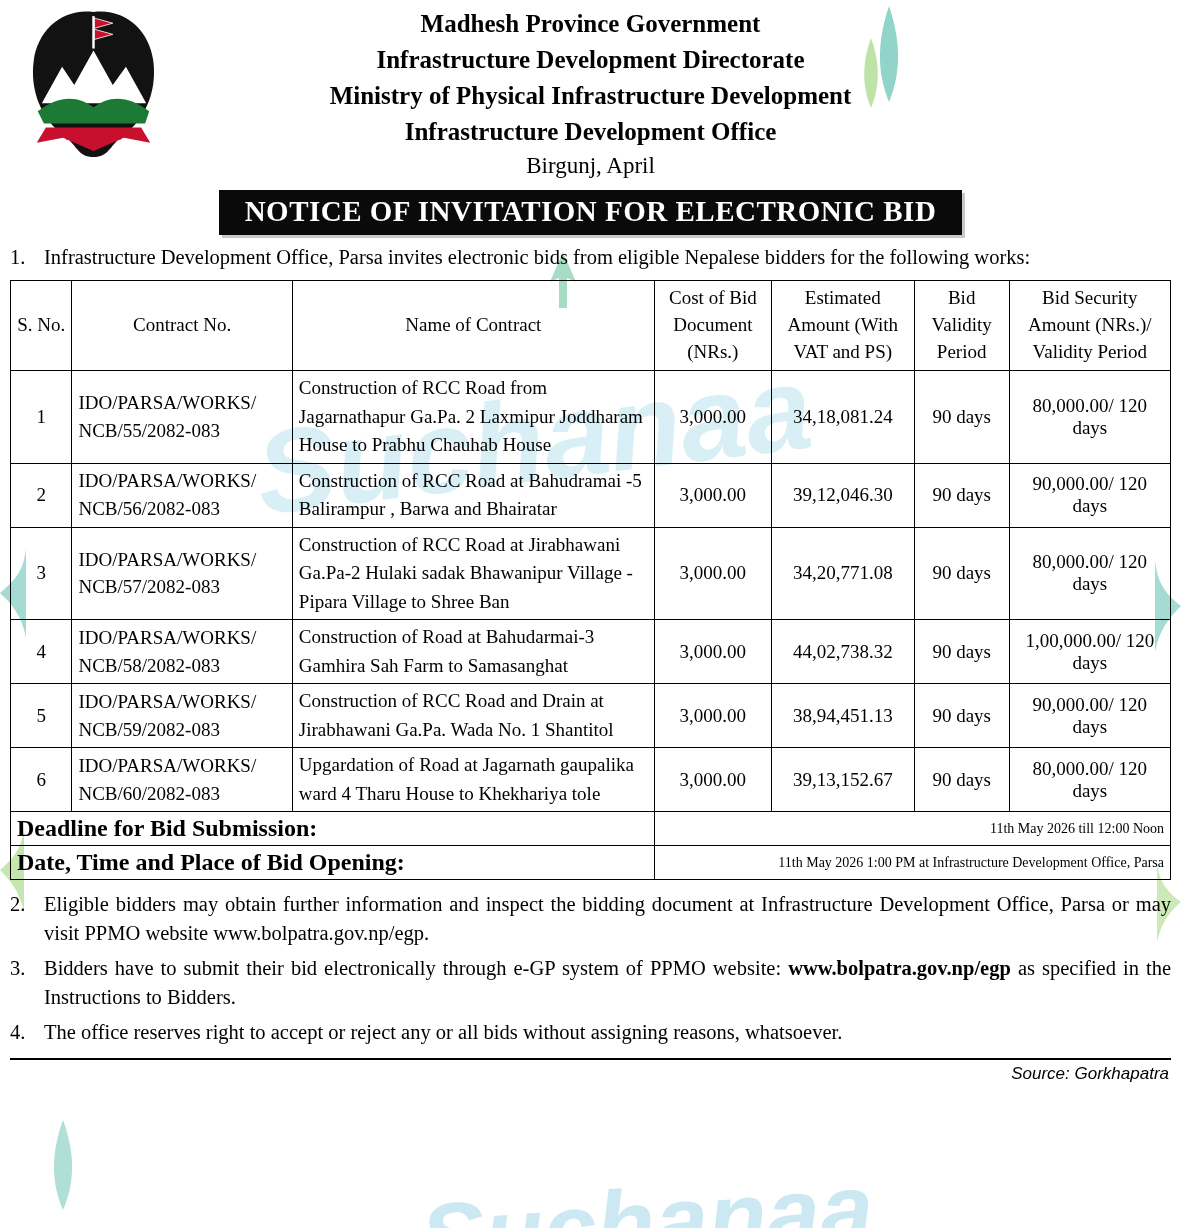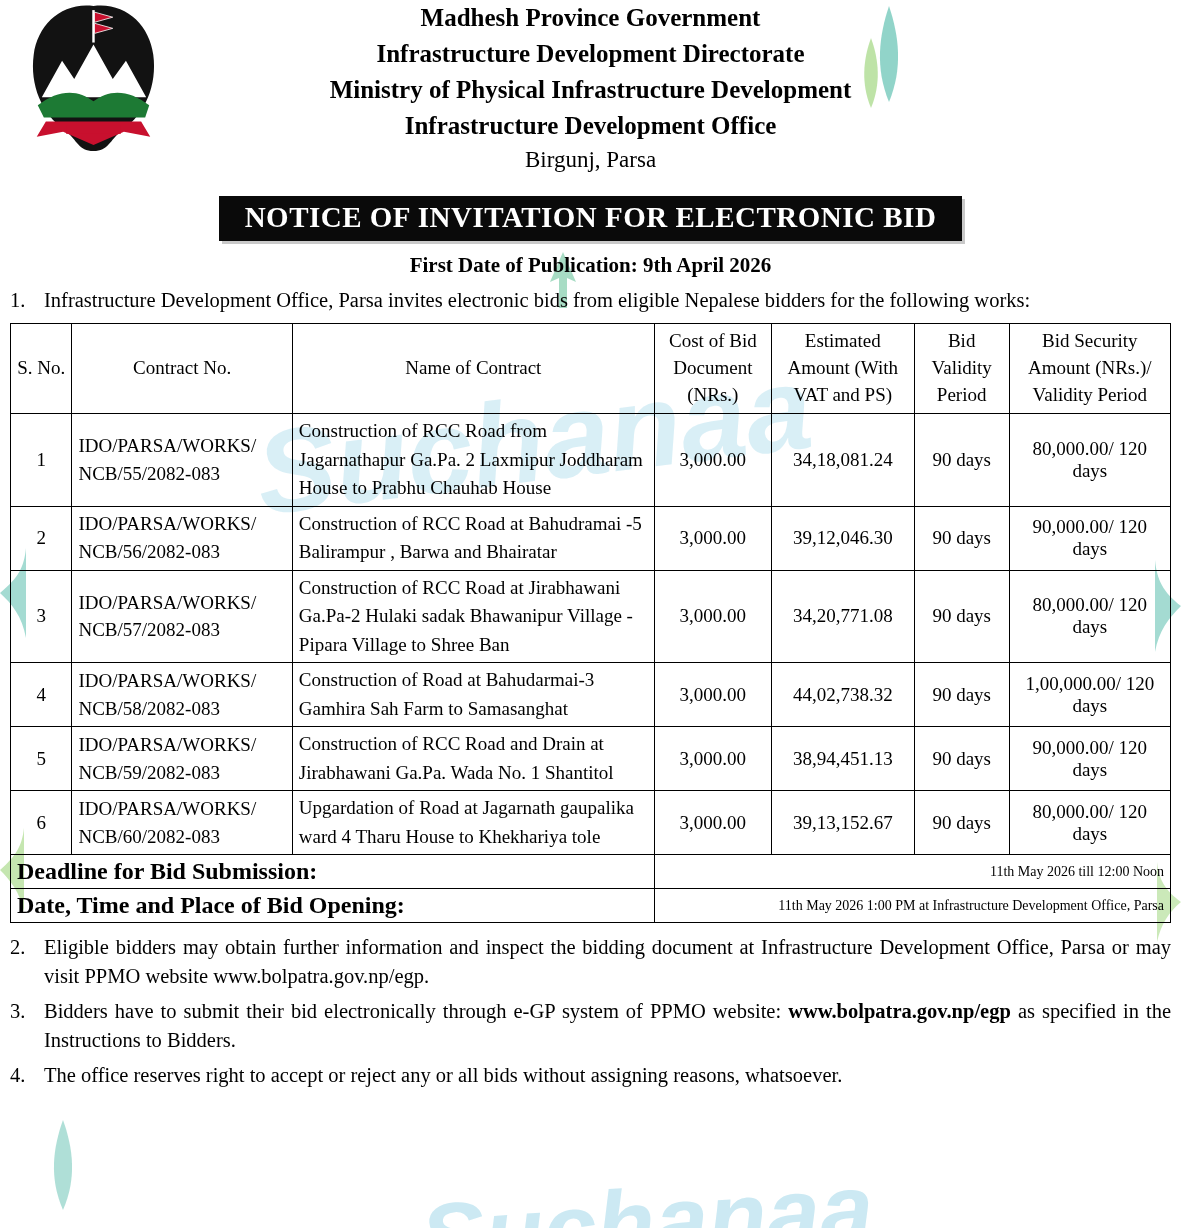--- a/index.html
+++ b/index.html
@@ -9,36 +9,36 @@
     height:1228px;
     background:#ffffff;
     font-family:"Liberation Serif", serif;
     color:#000;
     overflow:hidden;
     box-sizing:border-box;
   }
   .content{
     position:relative;
     z-index:2;
-    padding:0 10px 0 10px;
+    padding:6px 10px 0 10px;
   }
   
   .header{position:relative;text-align:center;}
   .emblem{position:absolute;left:14px;top:2px;width:140px;height:152px;}
   .hline{font-weight:bold;font-size:25px;line-height:36px;margin:0;}
   .hline-sub{font-size:23px;line-height:32px;margin:0;font-weight:normal;}
   .banner{
     display:inline-block;
     background:#0a0a0a;
     color:#fff;
     font-weight:bold;
     font-size:29px;
     letter-spacing:.5px;
     padding:5px 26px 7px 26px;
-    margin-top:20px;
+    margin-top:8px;
     box-shadow:3px 3px 0 #c9c9c9;
   }
   .publication{font-weight:bold;font-size:21px;margin:12px 0 4px 0;}
   
   .numbered{display:flex;font-size:20.5px;line-height:1.42;margin:6px 0;}
   .numbered .num{flex:0 0 34px;}
   .numbered .txt{flex:1;text-align:justify;}
   .intro-row{margin:8px 0 8px 0;}
   .bold-inline{font-weight:bold;margin-top:40px;}
   
@@ -135,25 +135,24 @@
         <path d="M16 94 L36 58 L48 76 L67 42 L86 76 L99 58 L119 94 Z" fill="#ffffff"></path>
         <path d="M12 102 C32 86 52 86 67 98 C82 86 102 86 122 102 L118 114 L18 114 Z" fill="#1d7a34"></path>
         <path d="M20 118 L114 118 L123 133 L97 128 L67 141 L37 128 L11 133 Z" fill="#c8102e"></path>
         <rect x="40" y="122" width="54" height="8" fill="#c8102e"></rect>
       </svg>
 
       <p class="hline">Madhesh Province Government</p>
       <p class="hline">Infrastructure Development Directorate</p>
       <p class="hline">Ministry of Physical Infrastructure Development</p>
       <p class="hline">Infrastructure Development Office</p>
-      <p class="hline-sub">Birgunj, Parsa</p>
+      <p class="hline-sub">Birgunj, April</p>
 
       <div class="banner">NOTICE OF INVITATION FOR ELECTRONIC BID</div>
 
-      <p class="publication">First Date of Publication: 9th April 2026</p>
     </div>
 
     <div class="numbered intro-row">
       <span class="num">1.</span>
       <span class="txt" style="text-align:left;">Infrastructure Development Office, Parsa invites electronic bids from eligible Nepalese bidders for the following works:</span>
     </div>
 
     <table class="bids">
       <colgroup>
         <col style="width:5.3%">
@@ -263,15 +262,16 @@
       <div class="numbered">
         <span class="num">3.</span>
         <span class="txt"><span>Bidders have to submit their bid electronically through e-GP system of PPMO website: </span><span class="bold-inline">www.bolpatra.gov.np/egp</span><span> as specified in the Instructions to Bidders.</span></span>
       </div>
       <div class="numbered">
         <span class="num">4.</span>
         <span class="txt">The office reserves right to accept or reject any or all bids without assigning reasons, whatsoever.</span>
       </div>
     </div>
 
+    <div class="source-bar">Source: Gorkhapatra</div>
 
   </div>
 </div>
 
 </body></html>

